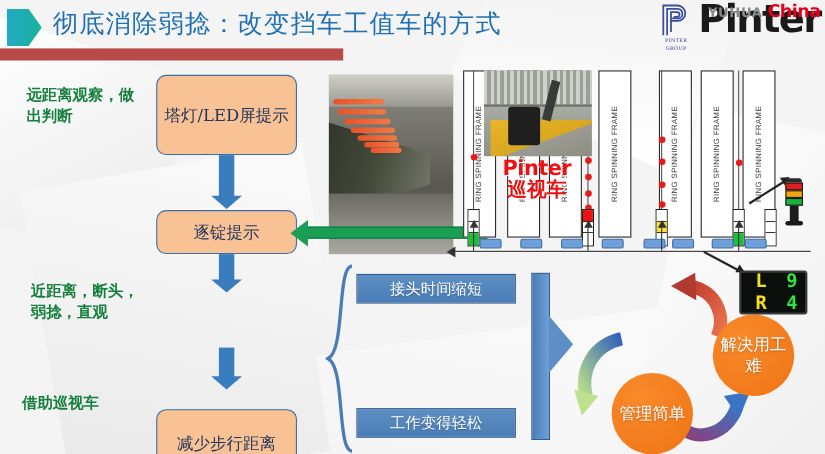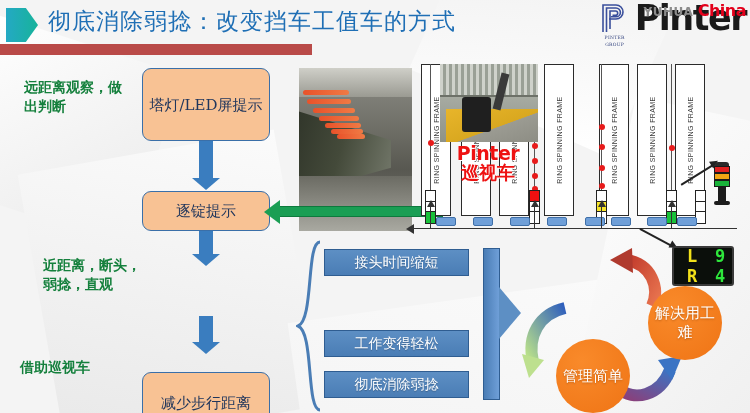--- a/index.html
+++ b/index.html
@@ -75,21 +75,21 @@
   }
 
   
   .side-note {
     position:absolute; color:#15803d; font-weight:bold; font-size:14px;
     line-height:19px; width:105px; text-align:left;
     font-family:"DejaVu Sans","Liberation Sans",sans-serif;
   }
   #note-0 { left:24px; top:78px; }
   #note-1 { left:22px; top:188px; }
-  #note-2 { left:28px; top:256px;margin-left:15px; }
+  #note-2 { left:28px; top:256px; }
   #note-3 { left:20px; top:358px; width:125px; }
 
   
   .flow-box {
     position:absolute; background:#f8c294;
     border:1.6px solid #3a6fa8; border-radius:9px;
     color:#20365c; font-size:15px; line-height:20px;
     display:flex; align-items:center; justify-content:center;
     text-align:center; padding:2px 4px;
     font-family:"DejaVu Serif","Liberation Serif",serif;
@@ -494,22 +494,21 @@
   <div id="pinter-caption">
     <div id="pinter-word">Pinter</div>
     <div id="pinter-cn">巡视车</div>
   </div>
 
   <svg id="brace" viewBox="0 0 26 172">
     <path d="M24 2 C10 2 18 80 2 86 C18 92 10 170 24 170" fill="none" stroke="#4a7db5" stroke-width="3"></path>
   </svg>
 
   <div class="benefit" id="ben-0">接头时间缩短</div>
-  <div class="benefit" id="ben-2">工作变得轻松</div>
-  <div class="benefit" id="ben-3">彻底消除弱捻</div>
+  <div class="benefit" id="ben-3">工作变得轻松</div>
 
   <div id="big-blue-arrow"></div>
 
   <svg class="curve-arrow" style="left:600px; top:246px; width:70px; height:70px;" viewBox="0 0 70 70">
     <defs>
       <linearGradient id="gRed" x1="0" y1="0" x2="1" y2="1">
         <stop offset="0%" stop-color="#c0392b"></stop>
           <stop offset="100%" stop-color="#e8744f"></stop>
       </linearGradient>
     </defs>

